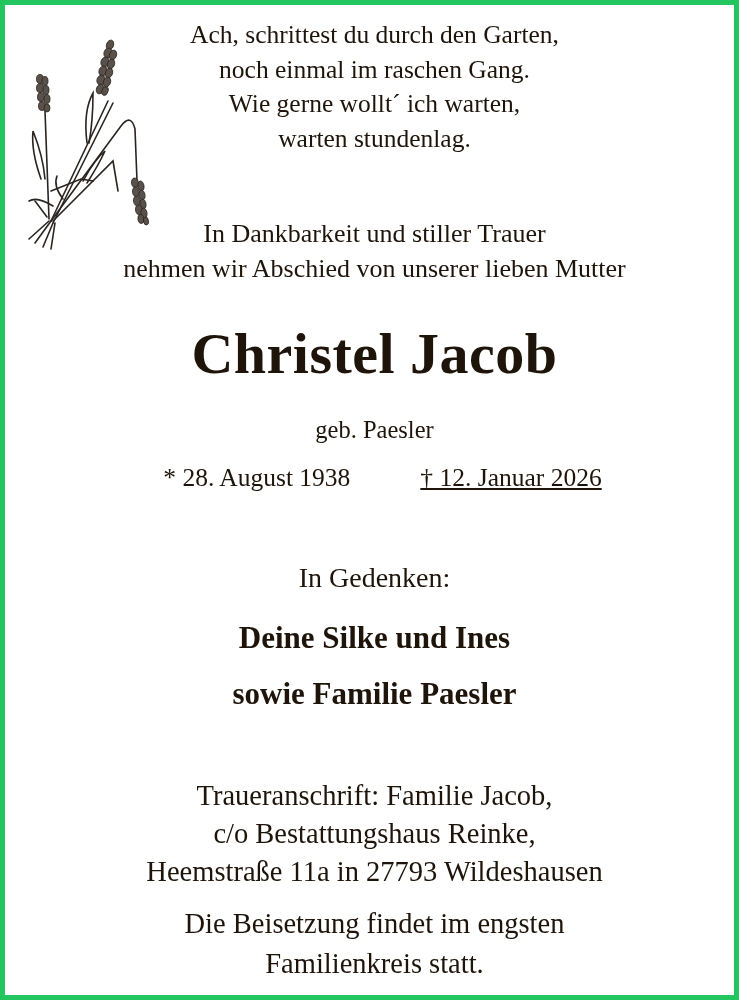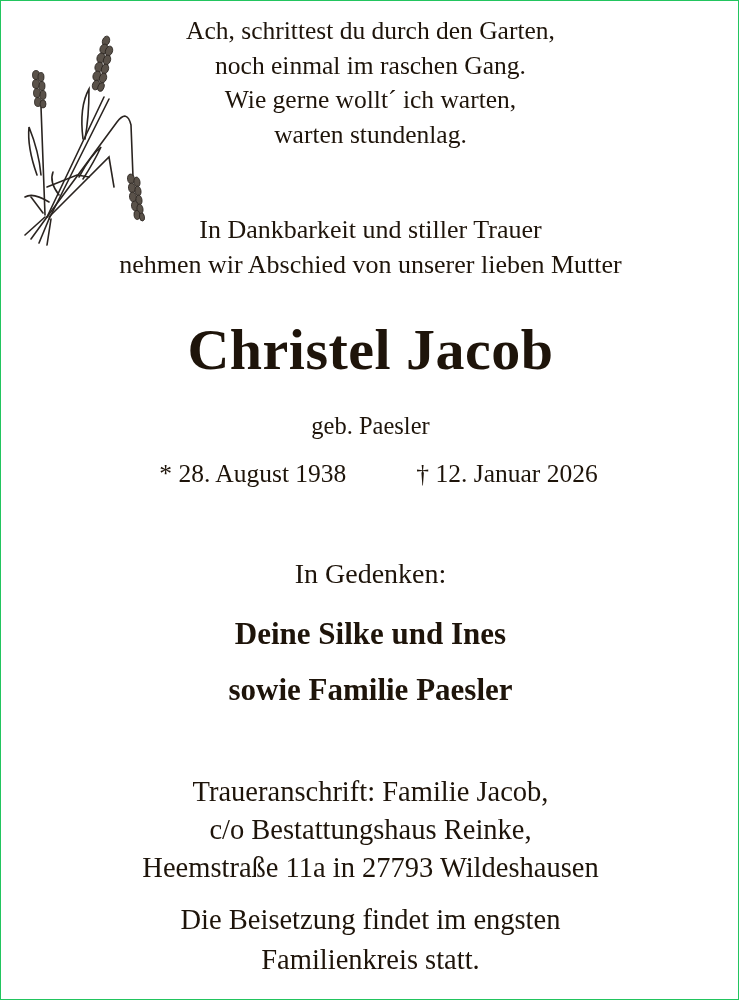--- a/index.html
+++ b/index.html
@@ -15,21 +15,21 @@
       font-family: "Liberation Serif", "DejaVu Serif", serif;
       color: #1e140a;
     }
     .frame {
       position: absolute;
       left: 0;
       top: 0;
       width: 739px;
       height: 1000px;
       box-sizing: border-box;
-      border: 1px solid #22c55e;
+      border: 5px solid #22c55e;
       background: #ffffff;
     }
     .line {
       position: absolute;
       left: 0;
       width: 739px;
       text-align: center;
       white-space: nowrap;
       line-height: 1;
     }
@@ -50,20 +50,21 @@
     .dates {
       font-size: 25.5px;
     }
     .dates .birth {
       display: inline-block;
       margin-right: 70px;
       margin-left: 16px;
     }
     .dates .death {
       display: inline-block;
+      text-decoration: underline;
     }
     .memory {
       font-size: 28px;
     }
     .mourners {
       font-size: 31px;
       font-weight: bold;
     }
     .addr {
       font-size: 28.5px;

